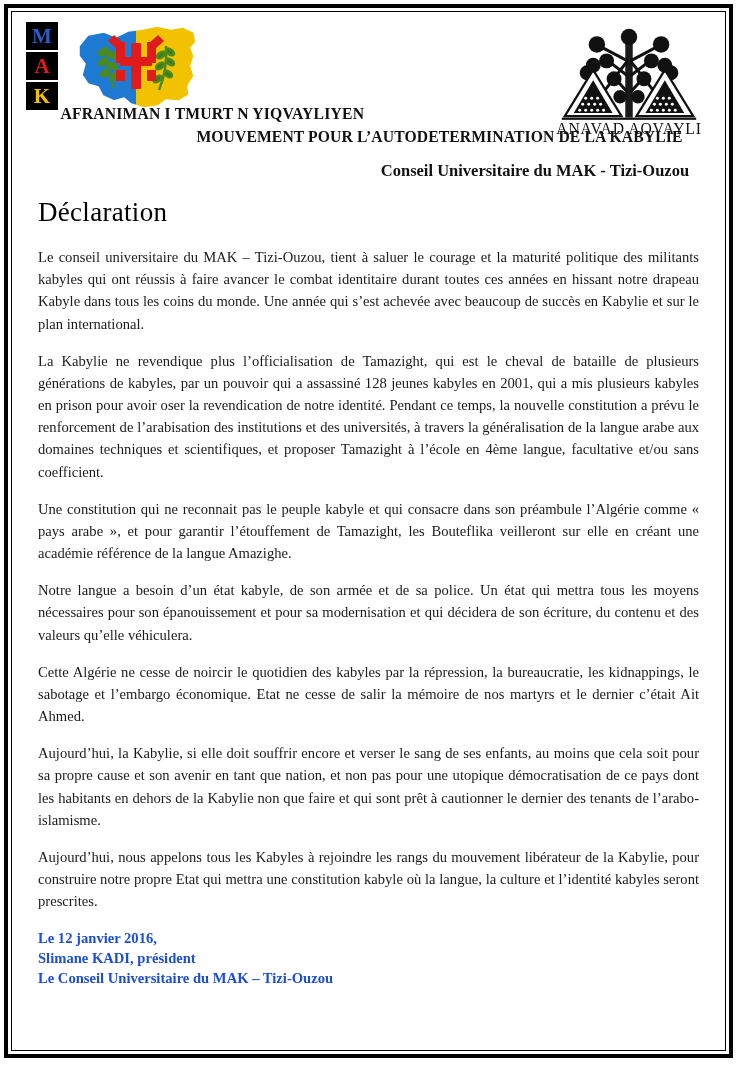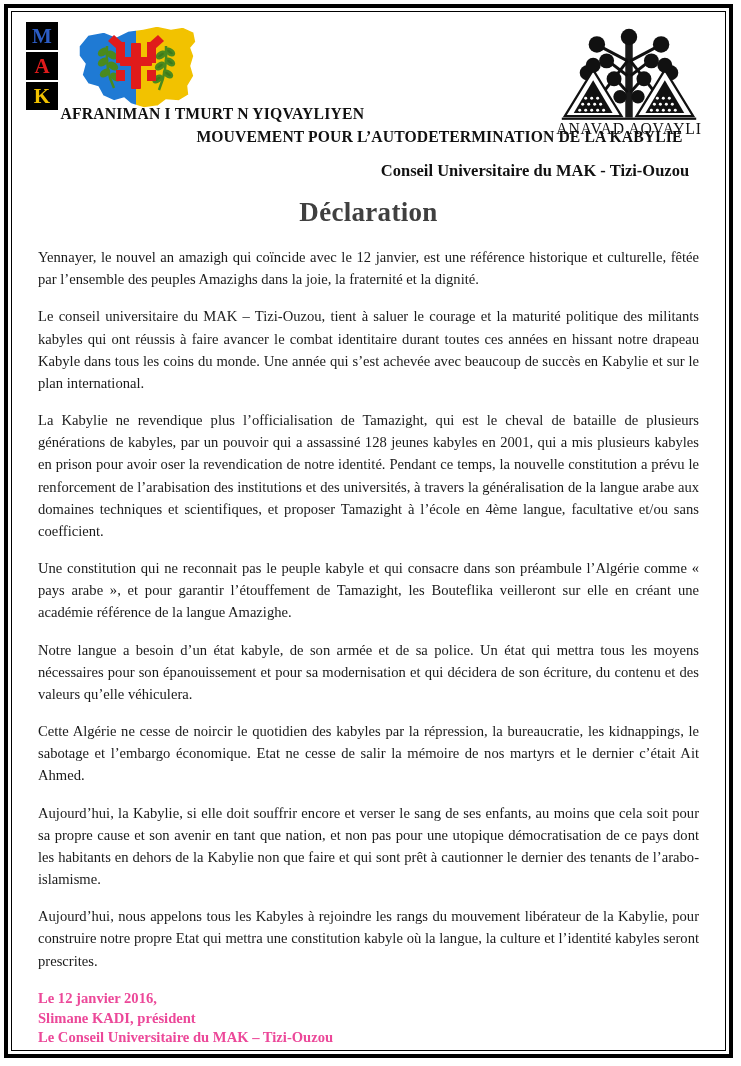--- a/index.html
+++ b/index.html
@@ -123,25 +123,25 @@
     margin: 13px 0 0 0;
     transform: scaleX(0.95);
   }
   .org-line-3 {
     font-size: 17px;
     margin: 14px 0 0 0;
     transform: scaleX(0.97);
   }
 
   .doc-title {
-    text-align: center;
+    text-align: left;
     font-family: "Liberation Serif", "DejaVu Serif", serif;
-    font-weight: bold;
+    font-weight: normal;
     font-size: 27px;
-    color: #404040;
+    color: #000000;
     margin: 68px 0 0 0;
     letter-spacing: 0.3px;
   }
 
   
   .body-copy {
     margin-top: 18px;
   }
   .para {
     text-align: justify;
@@ -154,21 +154,21 @@
   .para:last-of-type { margin-bottom: 8px; }
 
   
   .signature {
     margin-top: 17px;
   }
   .sig-line {
     font-weight: bold;
     font-size: 14.6px;
     line-height: 1.35;
-    color: #ec4899;
+    color: #1d4ed8;
   }
 </style>
 </head>
 <body>
 
 <div class="page">
   <div class="page-inner">
     <div class="content">
 
       <div class="masthead">
@@ -310,21 +310,20 @@
       </div>
 
       <div style="text-align:right; margin-top:-22px;">
         <div class="org-line-2">MOUVEMENT POUR L’AUTODETERMINATION DE LA KABYLIE</div>
         <div class="org-line-3">Conseil Universitaire du MAK - Tizi-Ouzou</div>
       </div>
 
       <div class="doc-title" style="margin-top:16px;">Déclaration</div>
 
       <div class="body-copy">
-        <p class="para">Yennayer, le nouvel an amazigh qui coïncide avec le 12 janvier, est une référence historique et culturelle, fêtée par l’ensemble des peuples Amazighs dans la joie, la fraternité et la dignité.</p>
         <p class="para">Le conseil universitaire du MAK – Tizi-Ouzou, tient à saluer le courage et la maturité politique des militants kabyles qui ont réussis à faire avancer le combat identitaire durant toutes ces années en hissant notre drapeau Kabyle dans tous les coins du monde. Une année qui s’est achevée avec beaucoup de succès en Kabylie et sur le plan international.</p>
         <p class="para">La Kabylie ne revendique plus l’officialisation de Tamazight, qui est le cheval de bataille de plusieurs générations de kabyles, par un pouvoir qui a assassiné 128 jeunes kabyles en 2001, qui a mis plusieurs kabyles en prison pour avoir oser la revendication de notre identité. Pendant ce temps, la nouvelle constitution a prévu le renforcement de l’arabisation des institutions et des universités, à travers la généralisation de la langue arabe aux domaines techniques et scientifiques, et proposer Tamazight à l’école en 4ème langue, facultative et/ou sans coefficient.</p>
         <p class="para">Une constitution qui ne reconnait pas le peuple kabyle et qui consacre dans son préambule l’Algérie comme « pays arabe », et pour garantir l’étouffement de Tamazight, les Bouteflika veilleront sur elle en créant une académie référence de la langue Amazighe.</p>
         <p class="para">Notre langue a besoin d’un état kabyle, de son armée et de sa police. Un état qui mettra tous les moyens nécessaires pour son épanouissement et pour sa modernisation et qui décidera de son écriture, du contenu et des valeurs qu’elle véhiculera.</p>
         <p class="para">Cette Algérie ne cesse de noircir le quotidien des kabyles par la répression, la bureaucratie, les kidnappings,  le sabotage et  l’embargo économique. Etat ne cesse de salir la mémoire de nos martyrs et le dernier c’était Ait Ahmed.</p>
         <p class="para">Aujourd’hui, la Kabylie, si elle doit souffrir encore et verser le sang de ses enfants, au moins que cela soit pour sa propre cause et son avenir en tant que nation, et non pas pour une utopique démocratisation de ce pays dont les habitants en dehors de la Kabylie non que faire et qui sont prêt à cautionner le dernier des tenants de l’arabo-islamisme.</p>
         <p class="para">Aujourd’hui, nous appelons tous les Kabyles à rejoindre les rangs du mouvement libérateur de la Kabylie, pour construire notre propre Etat qui mettra  une constitution kabyle où la langue, la culture et l’identité kabyles seront prescrites.</p>
       </div>
 
       <div class="signature">

